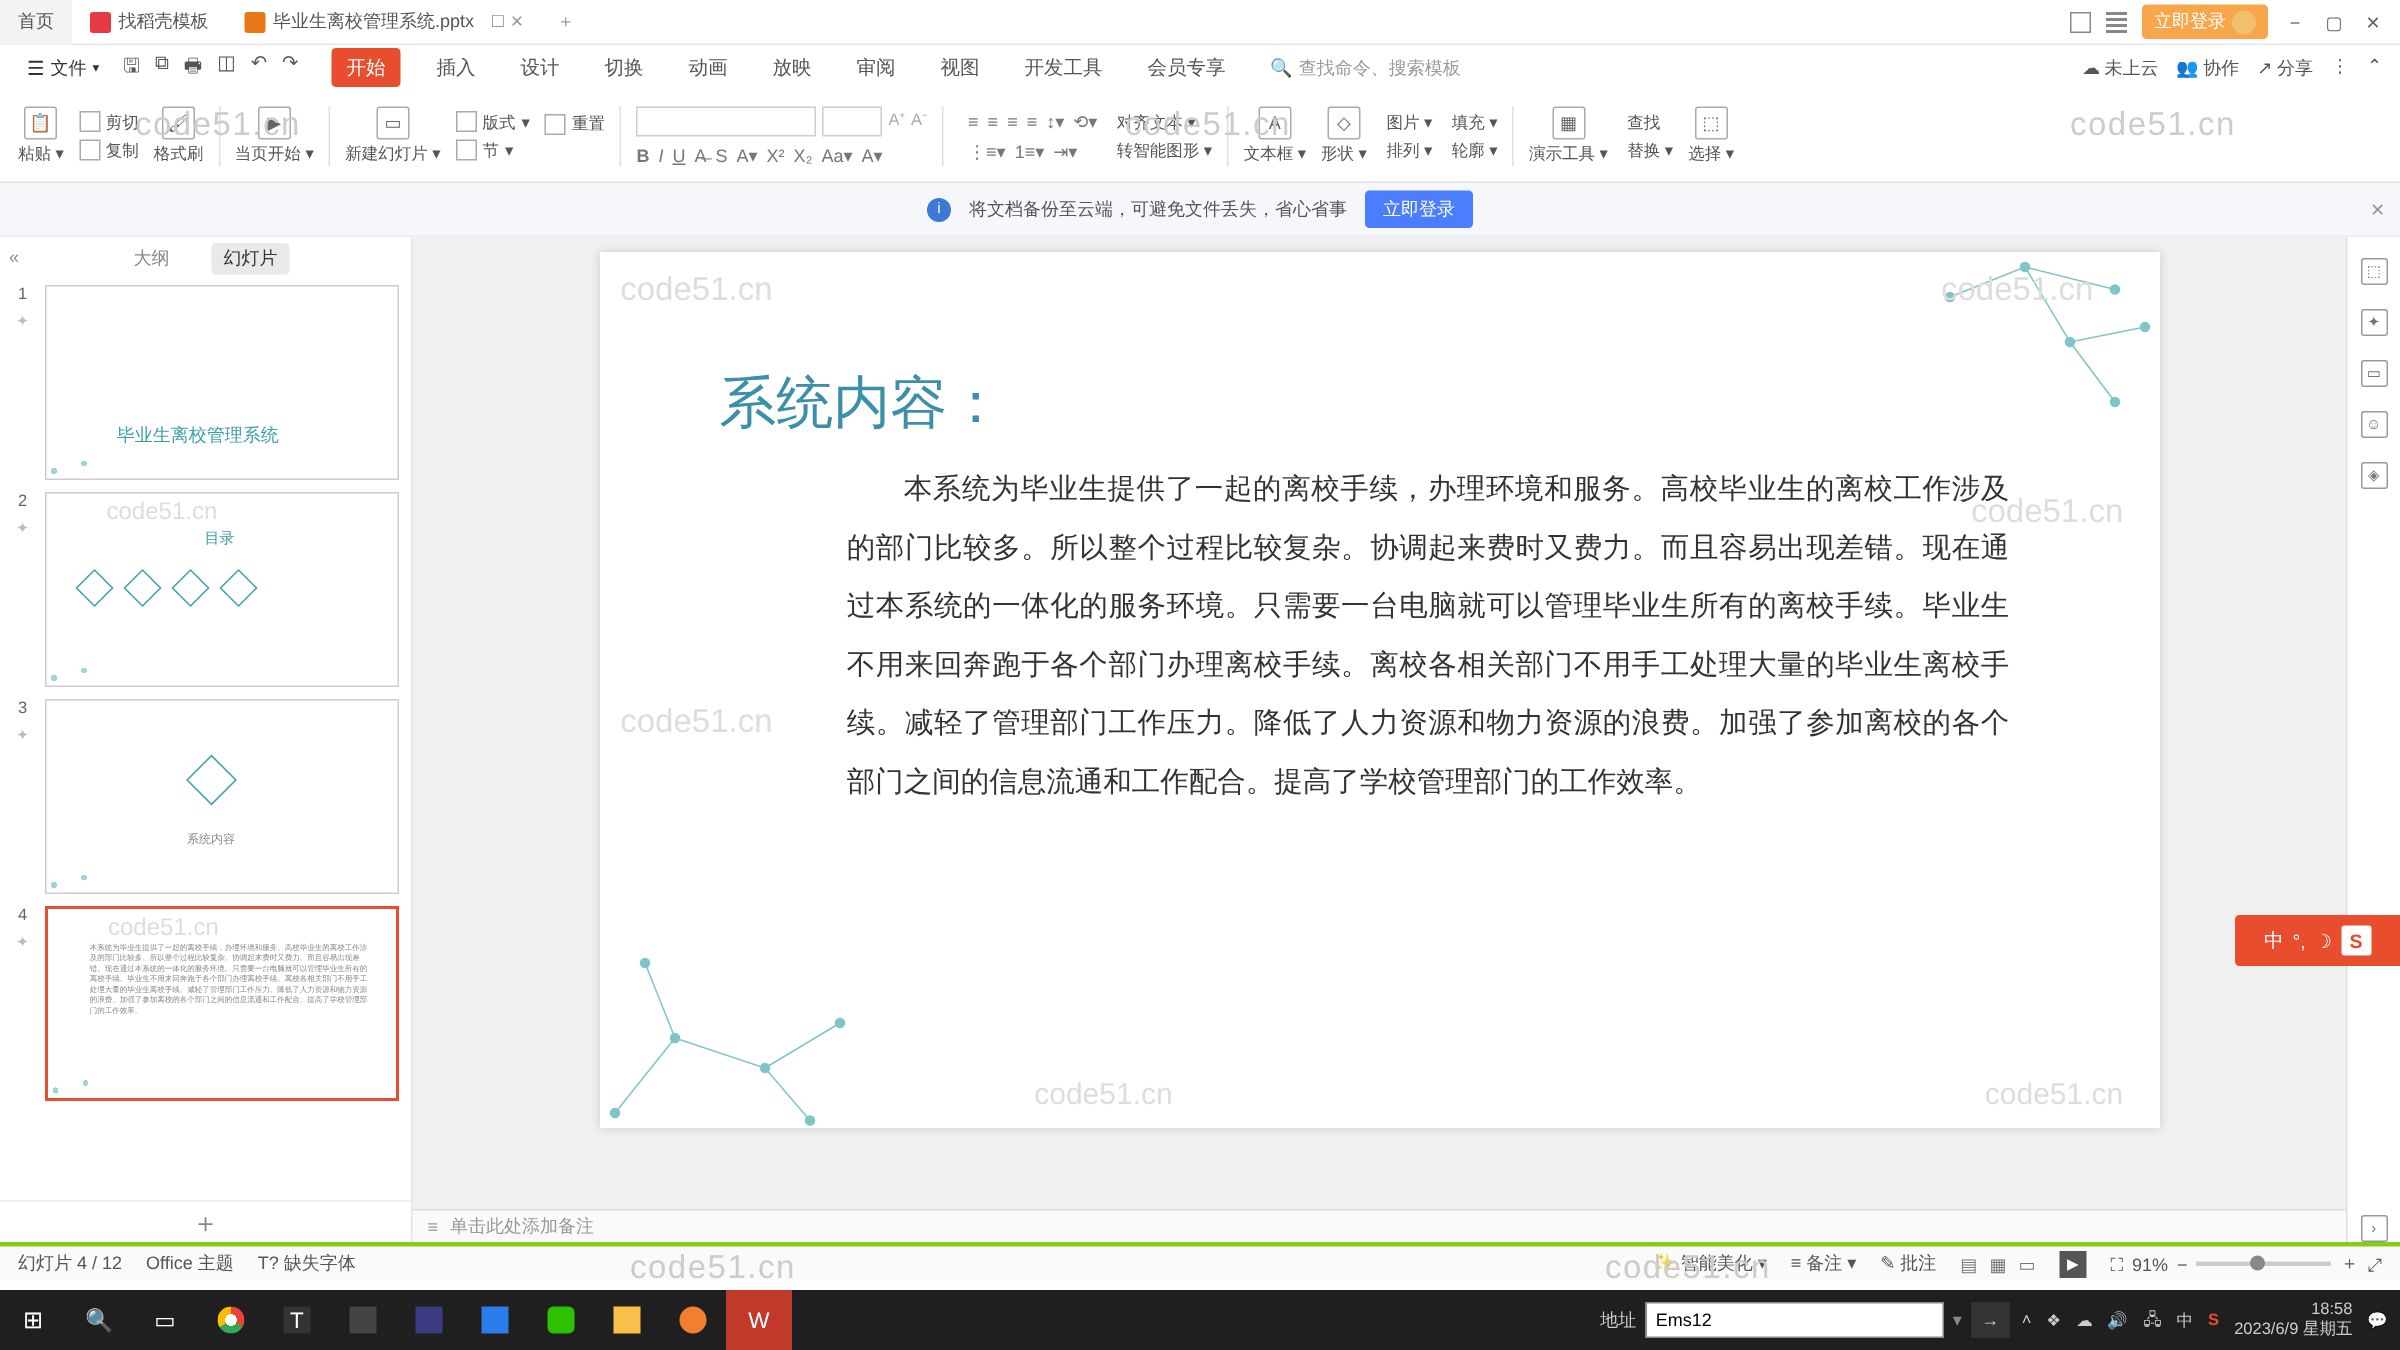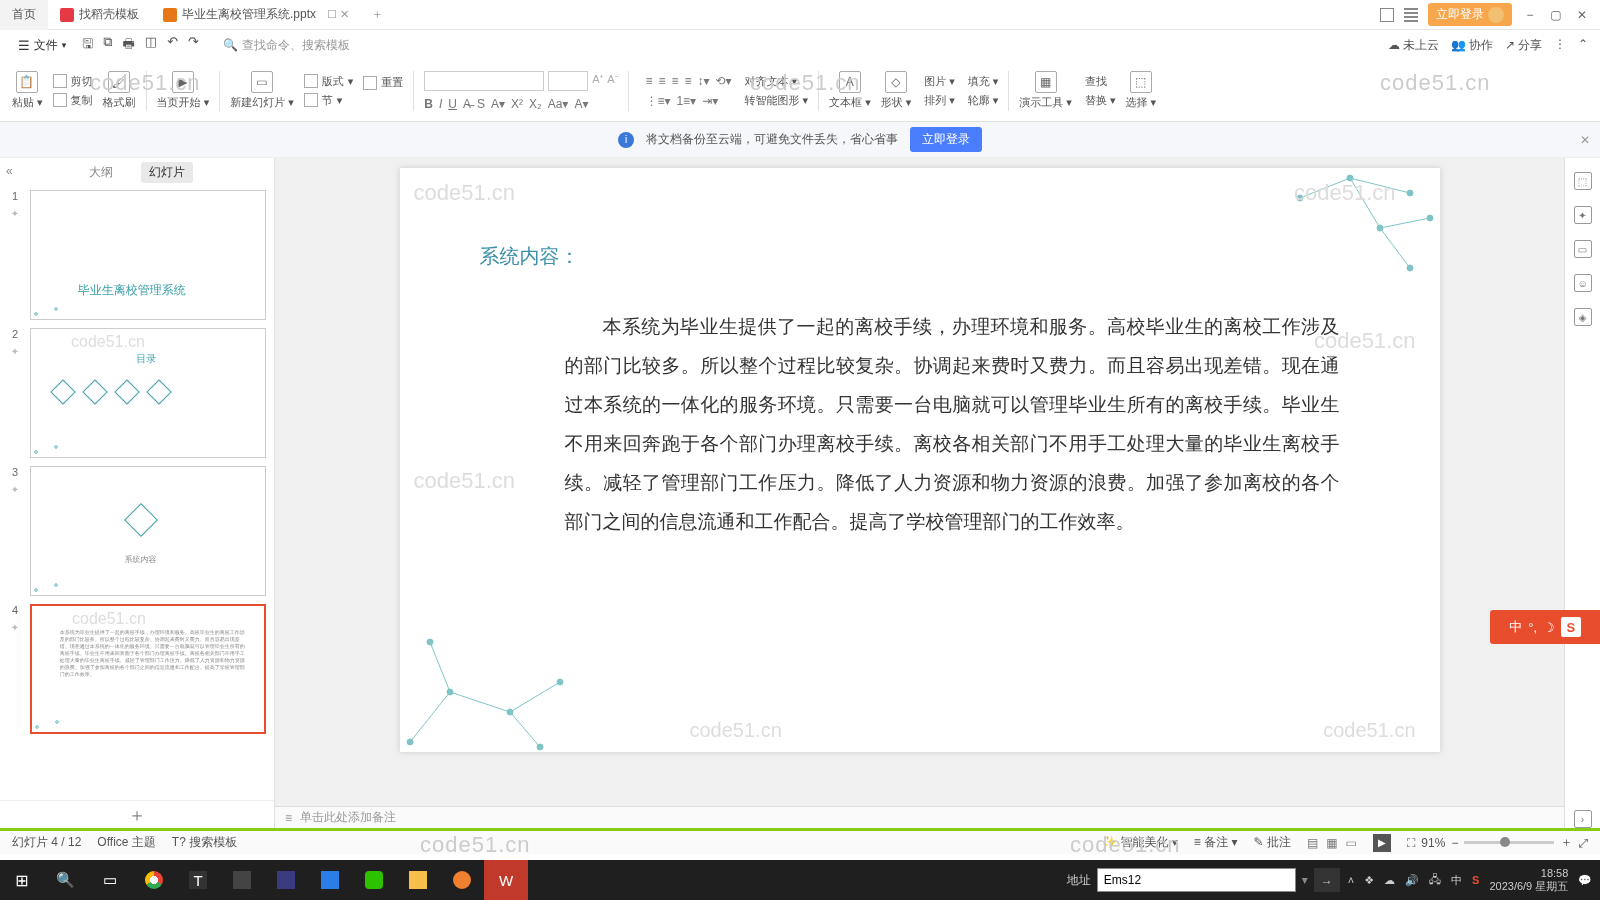--- a/index.html
+++ b/index.html
@@ -83,21 +83,21 @@
 .thumb .diamonds{position:absolute; left:10%; top:42%; display:flex; gap:14px;}
 .thumb .diamonds .d{width:18px; height:18px; border:1px solid #3aa0a8; transform:rotate(45deg);}
 .thumb .corner{position:absolute;left:-5px;bottom:-5px;width:50px;height:50px;background:
  radial-gradient(circle at 10px 40px,#9fd4d8 2px,transparent 2px),
  radial-gradient(circle at 30px 35px,#9fd4d8 2px,transparent 2px); }
 .add-slide { height:28px; display:flex; align-items:center; justify-content:center; font-size:18px; color:#888; border-top:1px solid #eee; cursor:pointer;}
 
 .canvas-area { flex:1; background:#f0f0f0; display:flex; flex-direction:column; position:relative; overflow:hidden;}
 .canvas-wrap { flex:1; display:flex; align-items:flex-start; justify-content:center; padding:10px 60px 0 60px; position:relative; }
 .slide { width:1040px; height:584px; background:#fff; box-shadow:0 0 6px rgba(0,0,0,.15); position:relative; overflow:hidden; }
-.slide .s-title { position:absolute; left:80px; top:75px; font-size:20px; color:#3b8fa8; }
+.slide .s-title { position:absolute; left:80px; top:75px; font-size:38px; color:#3b8fa8; }
 .slide .s-body { position:absolute; left:165px; top:140px; right:100px; font-size:19px; color:#333; line-height:2.05; text-align:justify; text-indent:2em;}
 .slide .net-tr { position:absolute; right:0; top:0; width:150px; height:120px; }
 .slide .net-bl { position:absolute; left:0; bottom:0; width:200px; height:140px; }
 .slide .wm1{position:absolute; left:14px; top:12px; color:#ddd; font-size:22px;}
 .slide .wm2{position:absolute; right:44px; top:12px; color:#ddd; font-size:22px;}
 .slide .wm3{position:absolute; left:14px; top:300px; color:#ddd; font-size:22px;}
 .slide .wm4{position:absolute; right:24px; top:160px; color:#ddd; font-size:22px;}
 .slide .wm5{position:absolute; left:290px; bottom:10px; color:#ddd; font-size:20px;}
 .slide .wm6{position:absolute; right:24px; bottom:10px; color:#ddd; font-size:20px;}
 .big-red { position:absolute; color:#e84d2d; font-size:34px; font-weight:500; left:160px; top:246px; letter-spacing:2px; pointer-events:none; }
@@ -170,20 +170,32 @@
       <span>文件</span>
       <span style="font-size:9px;">▾</span>
     </div>
   <div class="qk">
     <span>🖫</span>
     <span>⧉</span>
     <span>🖶</span>
     <span>◫</span>
     <span>↶</span>
     <span>↷</span>
+  </div>
+  <div class="tabs">
+    <span class="mtab active">开始</span>
+    <span class="mtab">插入</span>
+    <span class="mtab">设计</span>
+    <span class="mtab">切换</span>
+    <span class="mtab">动画</span>
+    <span class="mtab">放映</span>
+    <span class="mtab">审阅</span>
+    <span class="mtab">视图</span>
+    <span class="mtab">开发工具</span>
+    <span class="mtab">会员专享</span>
   </div>
   <div class="search">
       <span>🔍</span>
       <span>查找命令、搜索模板</span>
     </div>
   <div class="right">
     <div>
         <span>☁</span>
         <span>未上云</span>
       </div>
@@ -454,21 +466,21 @@
 <div class="float-red">
   <span>中</span>
     <span>°,</span>
     <span>☽</span>
     <div class="s">S</div>
 </div>
 
 <div class="statusbar">
   <span>幻灯片 4 / 12</span>
   <span>Office 主题</span>
-  <span>T? <span>搜索模板</span></span>
+  <span>T? <span>缺失字体</span></span>
   <div class="sp"></div>
   <span>✨ <span>智能美化</span> ▾</span>
   <span>≡ <span>备注</span> ▾</span>
   <span>✎ <span>批注</span></span>
   <div class="views">
     <span>▤</span>
     <span>▦</span>
     <span>▭</span>
   </div>
   <div class="play">▶</div>

